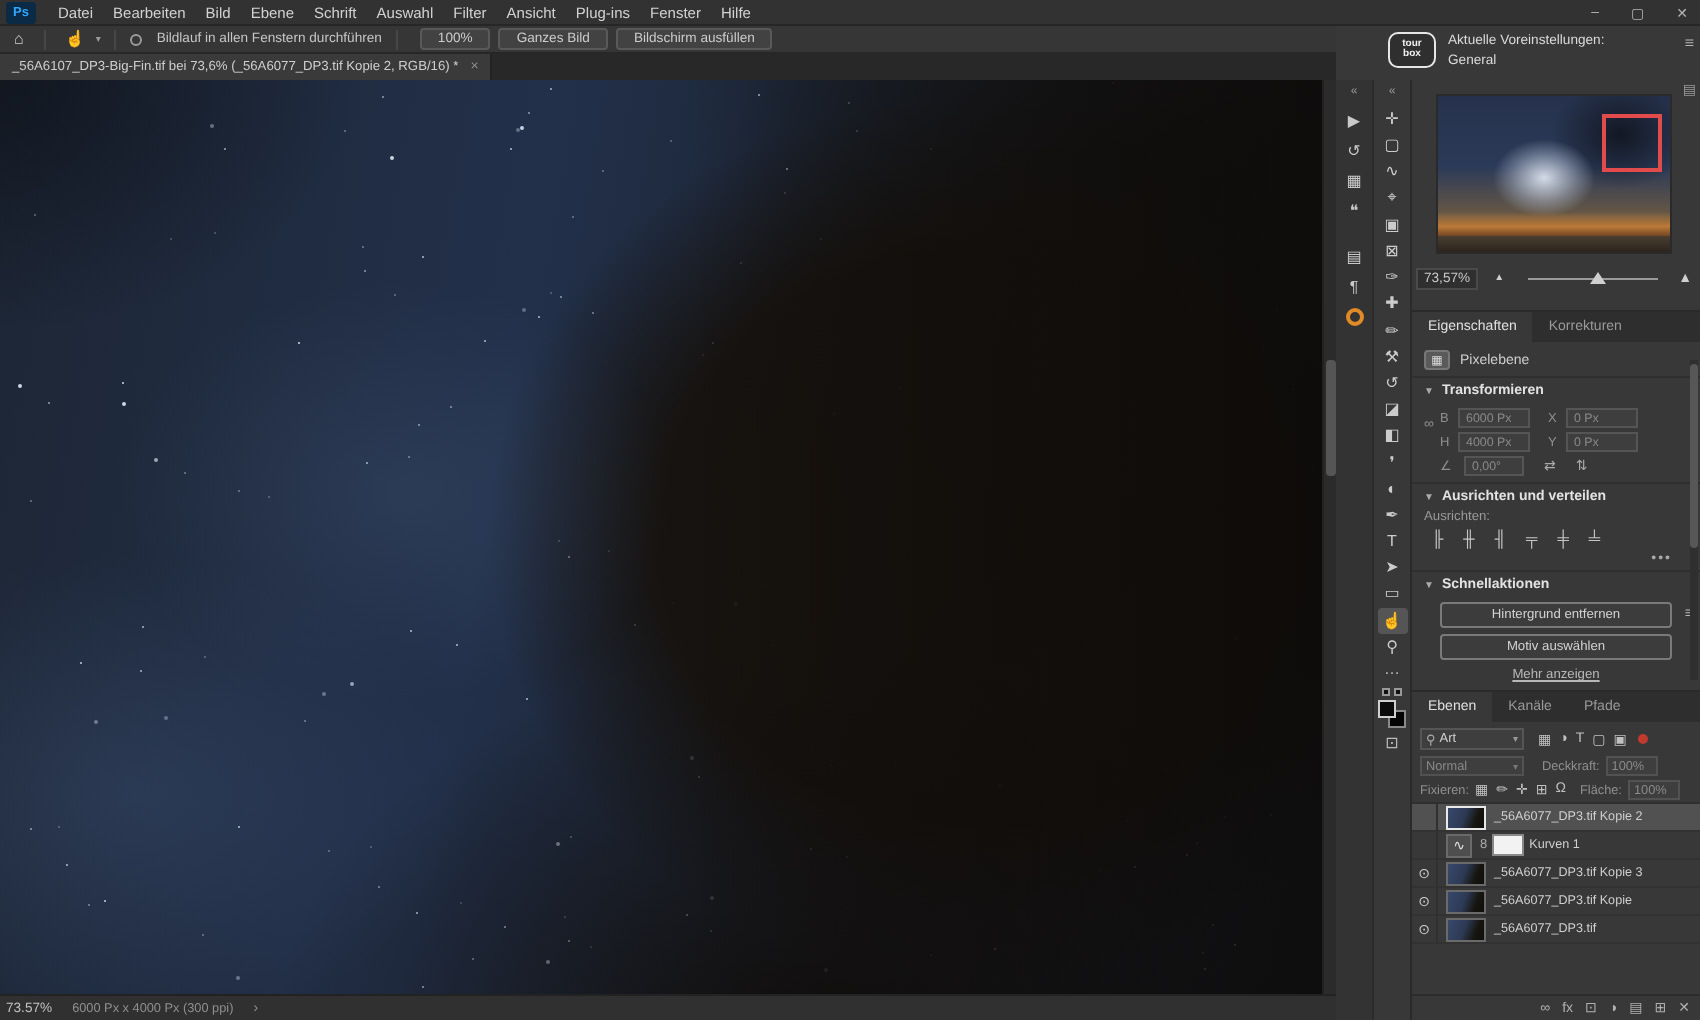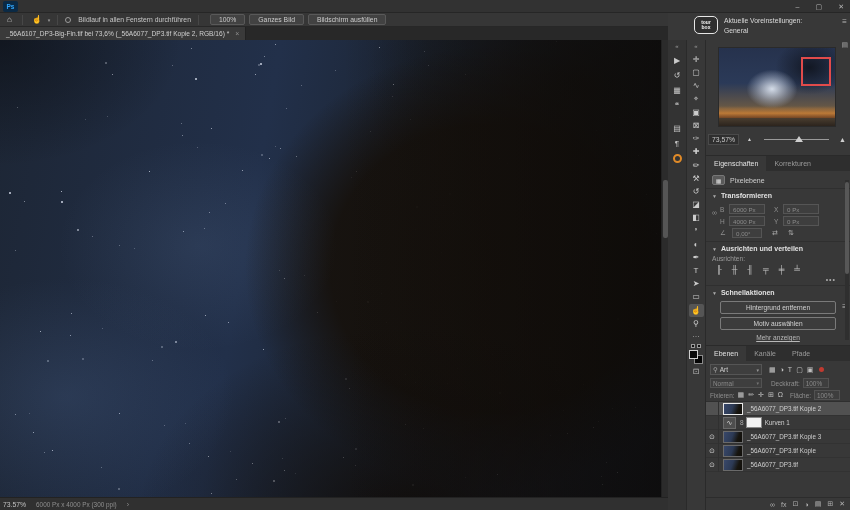--- a/index.html
+++ b/index.html
@@ -142,20 +142,33 @@
   .layers-footer{height:13px;border-top:1px solid #2c2c2c;display:flex;align-items:center;justify-content:flex-end;gap:6px;padding-right:5px;}
   .layers-footer span{font-size:7px;color:#b0b0b0;}
 </style>
 </head>
 <body>
 
 <div class="app">
 
   <div class="titlebar">
     <div class="ps-logo">Ps</div>
+    <div id="menus" style="display:flex;">
+        <span class="menu-item">Datei</span>
+        <span class="menu-item">Bearbeiten</span>
+        <span class="menu-item">Bild</span>
+        <span class="menu-item">Ebene</span>
+        <span class="menu-item">Schrift</span>
+        <span class="menu-item">Auswahl</span>
+        <span class="menu-item">Filter</span>
+        <span class="menu-item">Ansicht</span>
+        <span class="menu-item">Plug-ins</span>
+        <span class="menu-item">Fenster</span>
+        <span class="menu-item">Hilfe</span>
+      </div>
     <div class="win-controls" id="win-controls">
         <span>–</span>
         <span>▢</span>
         <span>✕</span>
       </div>
   </div>
 
   <div class="optionsbar">
     <span class="opt-icon">⌂</span>
     <span class="vsep"></span>

